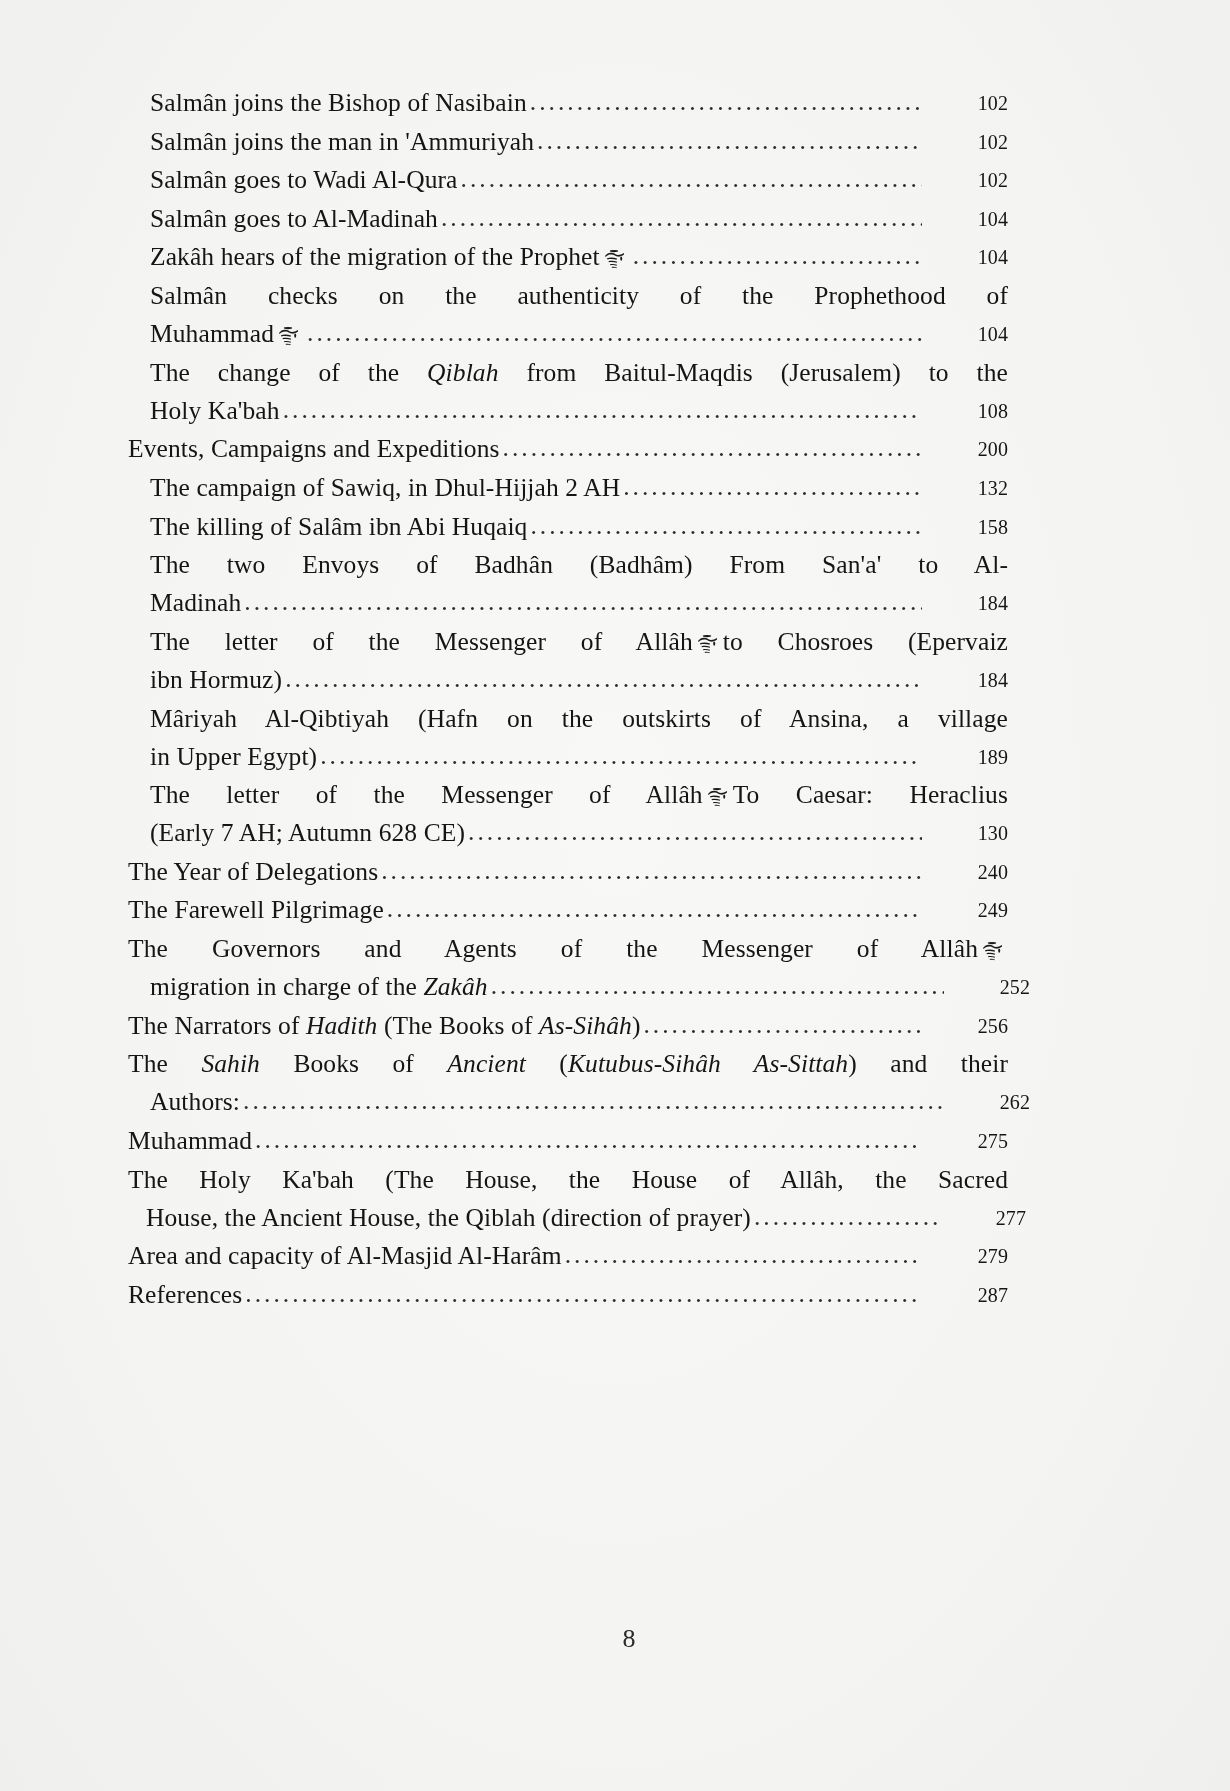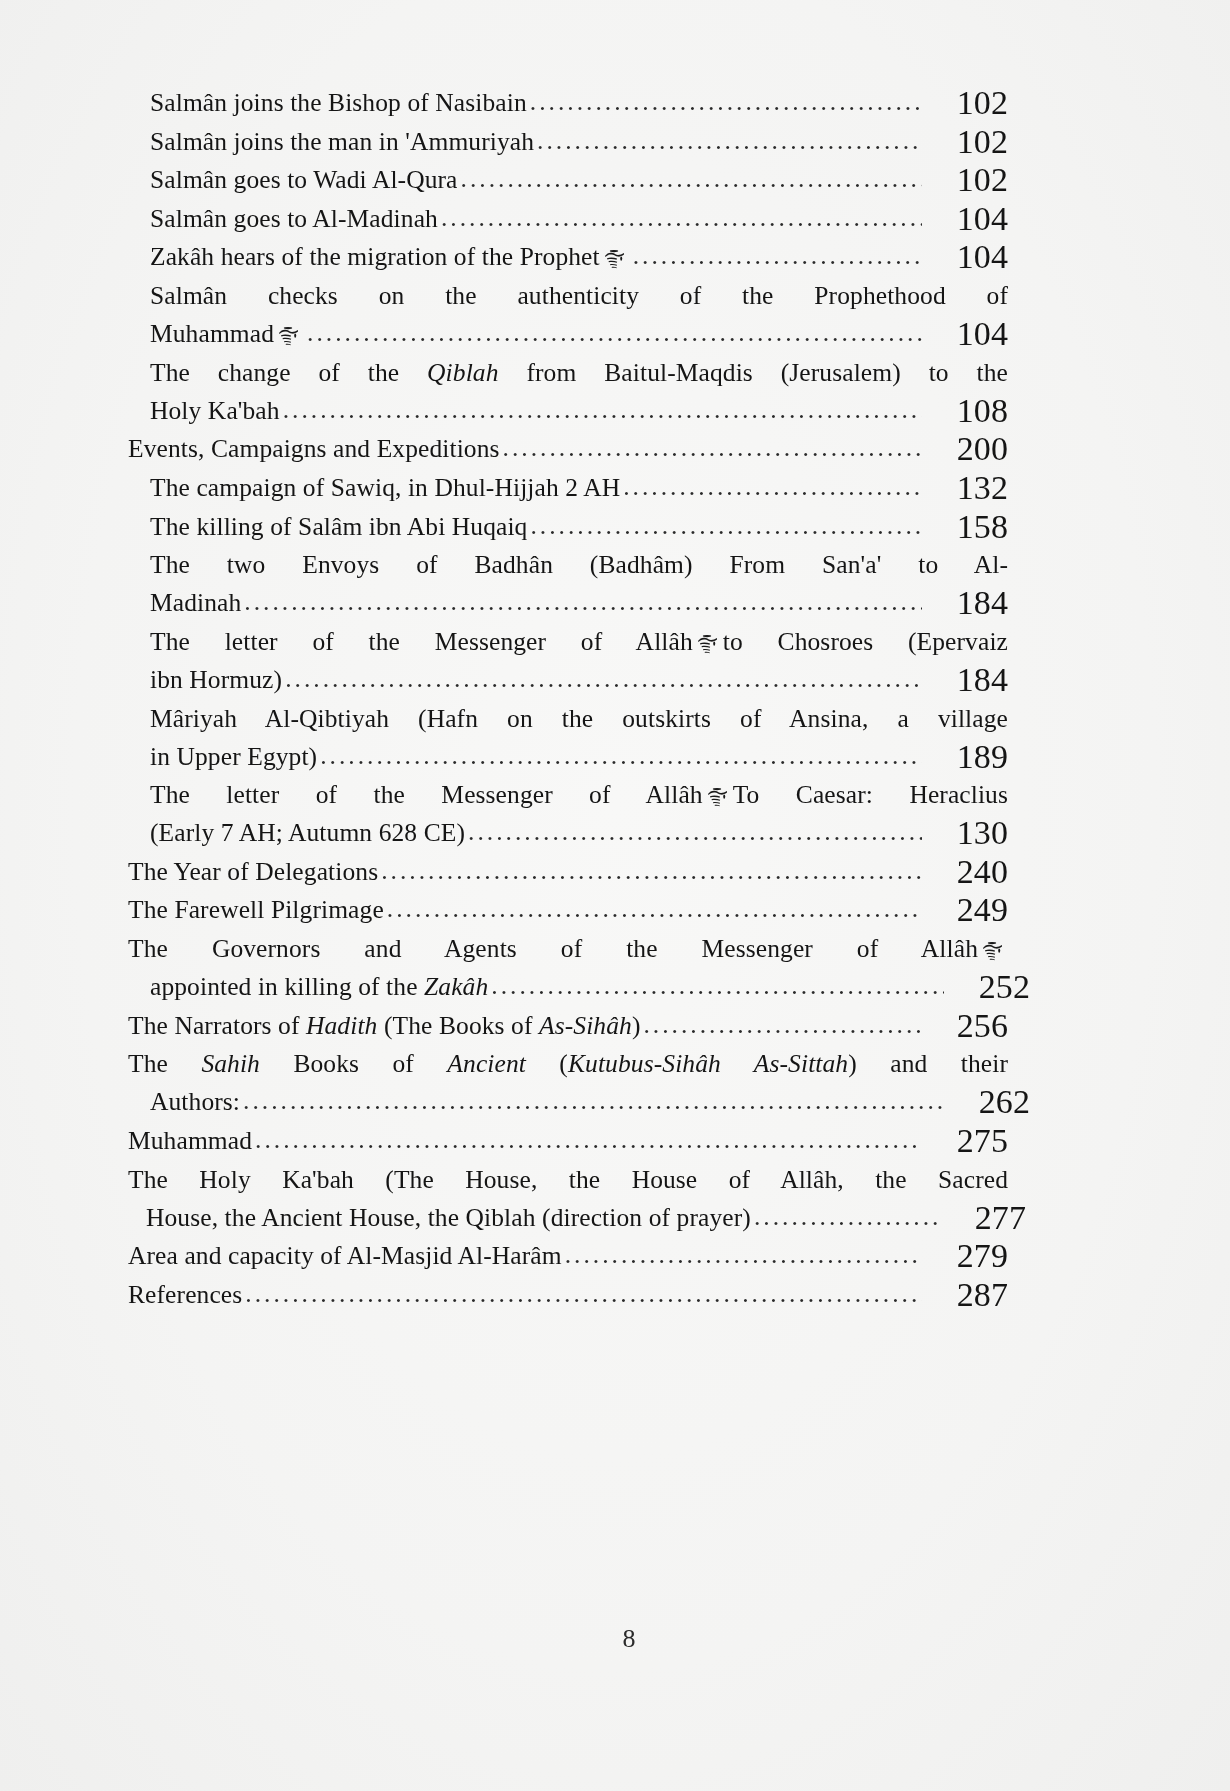--- a/index.html
+++ b/index.html
@@ -64,21 +64,21 @@
     position: relative;
     top: -1px;
   }
   .leaderline .dots::before {
     content: "......................................................................................................................................................";
   }
   .leaderline .pageno {
     flex: 0 0 auto;
     width: 74px;
     text-align: right;
-    font-size: 34px;
+    font-size: 20px;
     padding-left: 10px;
   }
 
   
   .textline {
     text-align: justify;
     text-align-last: justify;
     word-spacing: 1px;
   }
 
@@ -297,21 +297,21 @@
               <path d="M3 9 C5 6,8 5,11 6 C13 6.6,14 8,16 8 C18 8,20 7,22 6 L22 7.4 C20 8.8,18 9.8,16 9.6 C13.6 9.4,12 7.8,10 7.6 C7.4 7.3,5 8.2,3.6 10 Z"></path>
               <path d="M5 11.2 C8 10.2,12 10.4,15 11.6 L14.6 12.8 C12 11.8,8.4 11.6,5.4 12.4 Z"></path>
               <path d="M6.5 14.2 C9 13.6,12.6 13.8,15.2 14.8 L14.8 15.8 C12.4 15,9.2 14.8,6.9 15.3 Z"></path>
               <path d="M8 17.2 C10 16.8,13 17,15 17.8 L14.7 18.7 C12.9 18,10.2 17.9,8.3 18.2 Z"></path>
               <path d="M9.6 19.9 C11.2 19.6,13.4 19.8,14.8 20.4 L14.6 21.2 C13.3 20.7,11.3 20.6,9.9 20.8 Z"></path>
               <ellipse cx="12" cy="4.1" rx="4.2" ry="1.05"></ellipse>
               <ellipse cx="19.2" cy="11.6" rx="1.0" ry="2.2"></ellipse>
             </g>
           </svg></span></div>
     <div class="leaderline" style="padding-left:22px;">
-      <span class="lead-text"><span>appointed in killing of the </span><em class="it">Zakâh</em></span>
+      <span class="lead-text"><span>migration in charge of the </span><em class="it">Zakâh</em></span>
       <span class="dots"></span>
       <span class="pageno">252</span>
     </div>
   </div>
 
   <div class="entry lvl1">
     <div class="leaderline">
       <span class="lead-text"><span>The Narrators of </span><em class="it">Hadith</em><span> (The Books of </span><em class="it">As-Sihâh</em><span>)</span></span>
       <span class="dots"></span>
       <span class="pageno">256</span>

